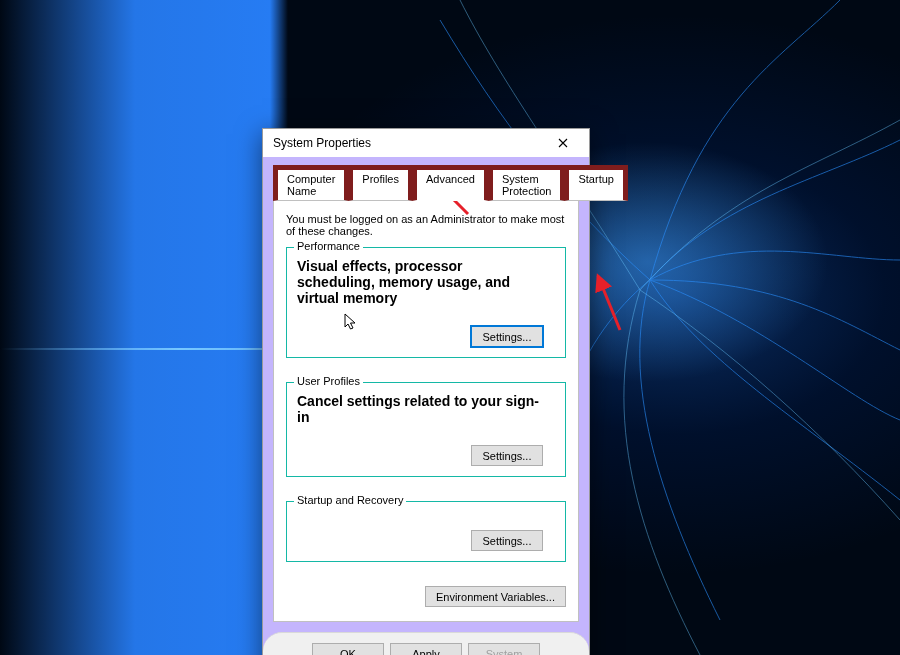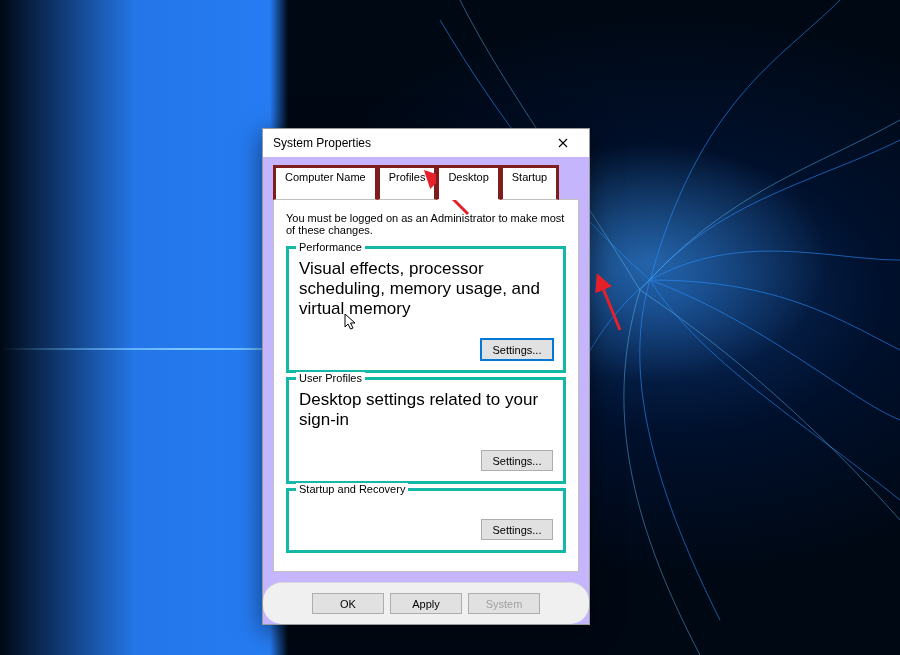--- a/index.html
+++ b/index.html
@@ -71,22 +71,22 @@
       background: transparent;
       border: none;
     }
 
     .tabstrip {
       display: flex;
       padding: 8px 10px 0 10px;
       position: relative;
     }
     .tab {
-      padding: 3px 9px 16px 9px;
-      border: 3px solid #7f1d1d;
+      padding: 3px 9px 3px 9px;
+      border: 5px solid #7f1d1d;
       border-bottom: 1px solid #c0c0c0;
       background: #ffffff;
       font-size: 11px;
       color: #000;
       position: relative;
       margin-right: -1px;
     }
     .tab.active {
       background: #ffffff;
       border-bottom: 1px solid #ffffff;
@@ -99,38 +99,39 @@
       background: #ffffff;
     }
 
     .info-line {
       color: #000;
       margin-bottom: 10px;
       font-size: 11px;
     }
 
     .groupbox {
-      border: 3px solid #14b8a6;
-      padding: 8px 10px 10px 10px;
-      margin-bottom: 4px;
+      border: 1px solid #14b8a6;
+      padding: 8px 22px 10px 10px;
+      margin-bottom: 24px;
       position: relative;
     }
     .groupbox .legend {
       position: absolute;
       top: -8px;
       left: 7px;
       background: #ffffff;
       padding: 0 3px;
       font-size: 11px;
       color: #000;
     }
     .groupbox .desc {
       color: #000;
-      font-size: 17px;
+      font-size: 14px;
       margin-top: 2px;
+      font-weight: bold;
     }
     .groupbox .btn-row {
       display: flex;
       justify-content: flex-end;
       margin-top: 20px;
     }
 
     .win-btn {
       min-width: 72px;
       height: 21px;
@@ -209,50 +210,54 @@
     <button class="close-btn">
       <svg width="10" height="10" viewBox="0 0 10 10">
           <path d="M1 1 L9 9 M9 1 L1 9" stroke="currentColor" stroke-width="1.1"></path>
         </svg>
     </button>
   </div>
 
   <div class="tabstrip">
     <div class="tab">Computer Name</div>
     <div class="tab">Profiles</div>
-    <div class="tab active">Desktop</div>
+    <div class="tab active">Advanced</div>
+    <div class="tab">System Protection</div>
     <div class="tab">Startup</div>
   </div>
 
   <div class="tabpanel">
     <div class="info-line">You must be logged on as an Administrator to make most of these changes.</div>
 
     <div class="groupbox">
       <div class="legend">Performance</div>
       <div class="desc">Visual effects, processor scheduling, memory usage, and virtual memory</div>
       <div class="btn-row">
         <button class="win-btn highlight">Settings...</button>
       </div>
     </div>
 
     <div class="groupbox">
       <div class="legend">User Profiles</div>
-      <div class="desc">Desktop settings related to your sign-in</div>
+      <div class="desc">Cancel settings related to your sign-in</div>
       <div class="btn-row">
         <button class="win-btn">Settings...</button>
       </div>
     </div>
 
     <div class="groupbox">
       <div class="legend">Startup and Recovery</div>
       <div class="btn-row">
         <button class="win-btn">Settings...</button>
       </div>
     </div>
 
+    <div class="env-row">
+      <button class="win-btn" style="min-width:130px">Environment Variables...</button>
+    </div>
   </div>
 
   <div class="bottom-bar">
     <button class="win-btn">OK</button>
     <button class="win-btn">Apply</button>
     <button class="win-btn" disabled="">System</button>
   </div>
 </div>
 
 <svg class="arrow" style="left:420px; top:166px;" width="60" height="60">

